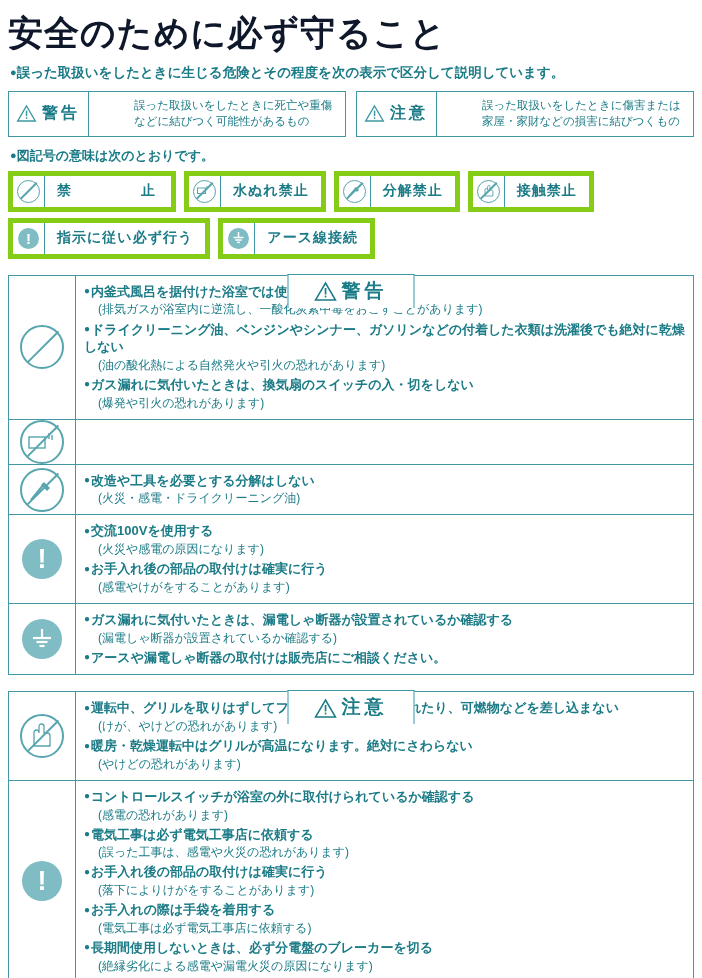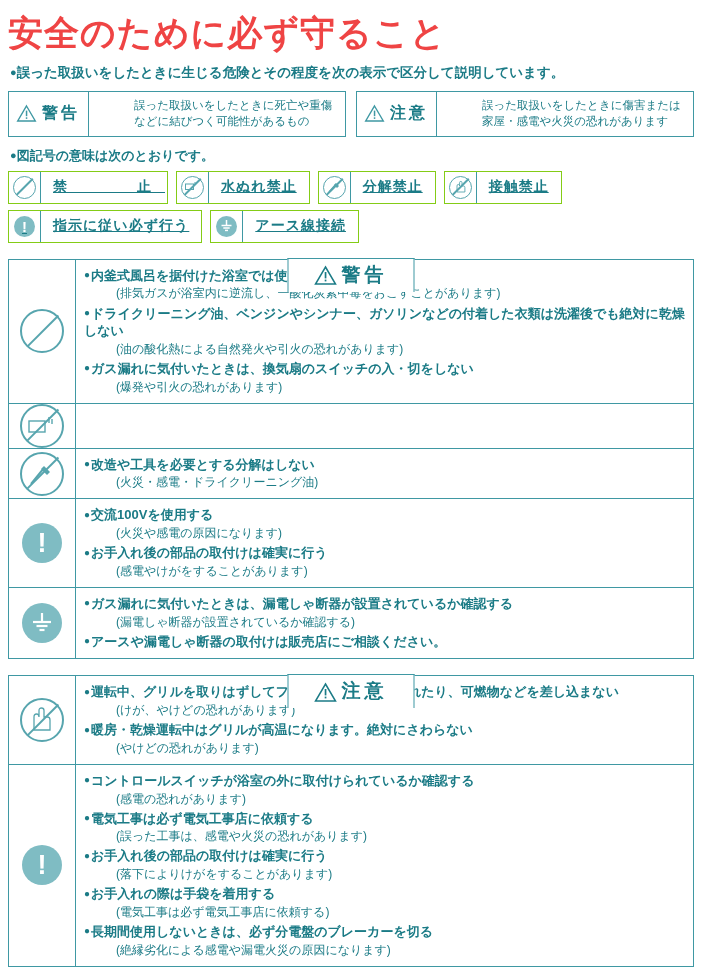--- a/index.html
+++ b/index.html
@@ -7,21 +7,21 @@
     width:702px;height:978px;
     font-family:"Liberation Sans","DejaVu Sans",sans-serif;
     color:#1b7b86;
     -webkit-font-smoothing:none;
   }
   .page{position:relative;width:702px;height:978px;padding:0;box-sizing:border-box;}
 
   
   .title{
     font-size:35px;font-weight:bold;letter-spacing:1px;
-    color:#ef4444;margin:14px 0 0 8px;line-height:1.1;
+    color:#0f172a;margin:14px 0 0 8px;line-height:1.1;
   }
 
   
   .intro{
     margin:10px 10px 0 10px;font-size:13.5px;line-height:1.5;font-weight:bold;
   }
   .intro .bullet{font-size:11px;vertical-align:1px;}
 
   
   .levels{display:flex;gap:10px;margin:8px 8px 0 8px;}
@@ -41,21 +41,21 @@
   
   .tri{width:19px;height:17px;position:relative;flex:0 0 auto;}
   .tri svg{display:block;}
 
   
   .sym-note{margin:10px 10px 0 10px;font-size:13px;font-weight:bold;}
   .sym-note .bullet{font-size:11px;vertical-align:1px;}
 
   .symrow{display:flex;gap:8px;margin:6px 8px 0 8px;flex-wrap:nowrap;}
   .sym{
-    border:1px solid #84cc16;display:flex;align-items:center;min-height:31px;text-decoration:underline;
+    border:5px solid #84cc16;display:flex;align-items:center;min-height:31px;
   }
   .sym .ico{
     width:31px;min-width:31px;display:flex;align-items:center;justify-content:center;
     border-right:1px solid #3f98a3;align-self:stretch;
   }
   .sym .txt{padding:0 12px;font-size:14px;font-weight:bold;white-space:nowrap;}
   .sym.w1 .txt{letter-spacing:14px;padding-right:2px;}
   .sym.w2 .txt{letter-spacing:1px;}
 
   
@@ -72,21 +72,21 @@
   }
   .prow{display:flex;border-top:1px solid #3f98a3;}
   .prow:first-child{border-top:none;}
   .prow .pico{
     width:66px;min-width:66px;border-right:1px solid #3f98a3;
     display:flex;align-items:center;justify-content:center;
   }
   .prow .pbody{padding:7px 8px 8px 8px;flex:1;}
   .item{font-size:13px;font-weight:bold;line-height:1.36;margin:0 0 1px 0;}
   .item .bullet{font-size:10px;vertical-align:1.5px;margin-right:1px;}
-  .sub{font-size:12px;line-height:1.34;margin:0 0 3px 32px;font-weight:normal;}
+  .sub{font-size:12px;line-height:1.34;margin:0 0 3px 14px;font-weight:normal;}
   .item:last-child,.sub:last-child{margin-bottom:0;}
 
   
   .circ{width:40px;height:40px;border:2.4px solid #57a5ae;border-radius:50%;position:relative;}
   .circ .slash{
     position:absolute;left:-1px;top:50%;width:44px;height:2.4px;background:#57a5ae;
     transform:rotate(-45deg);transform-origin:center;margin-top:-1.2px;
   }
   .dotcirc{
     width:40px;height:40px;border-radius:50%;background:#7fbcc3;
@@ -129,21 +129,21 @@
       <div class="lv-head">
         <span class="tri">
           <svg width="19" height="17" viewBox="0 0 19 17">
             <polygon points="9.5,1 18.3,16 0.7,16" fill="none" stroke="#3f98a3" stroke-width="1.4"></polygon>
             <rect x="8.8" y="5.6" width="1.5" height="5.6" fill="#3f98a3"></rect>
             <rect x="8.8" y="12.3" width="1.5" height="1.6" fill="#3f98a3"></rect>
           </svg>
         </span>
         <span class="lbl">注意</span>
       </div>
-      <div class="lv-body">誤った取扱いをしたときに傷害または家屋・感電や火災の恐れがあります</div>
+      <div class="lv-body">誤った取扱いをしたときに傷害または家屋・家財などの損害に結びつくもの</div>
     </div>
 
   </div>
 
   <div class="sym-note">
     <span class="bullet">●</span><span>図記号の意味は次のとおりです。</span>
   </div>
 
   <div class="symrow">
 

